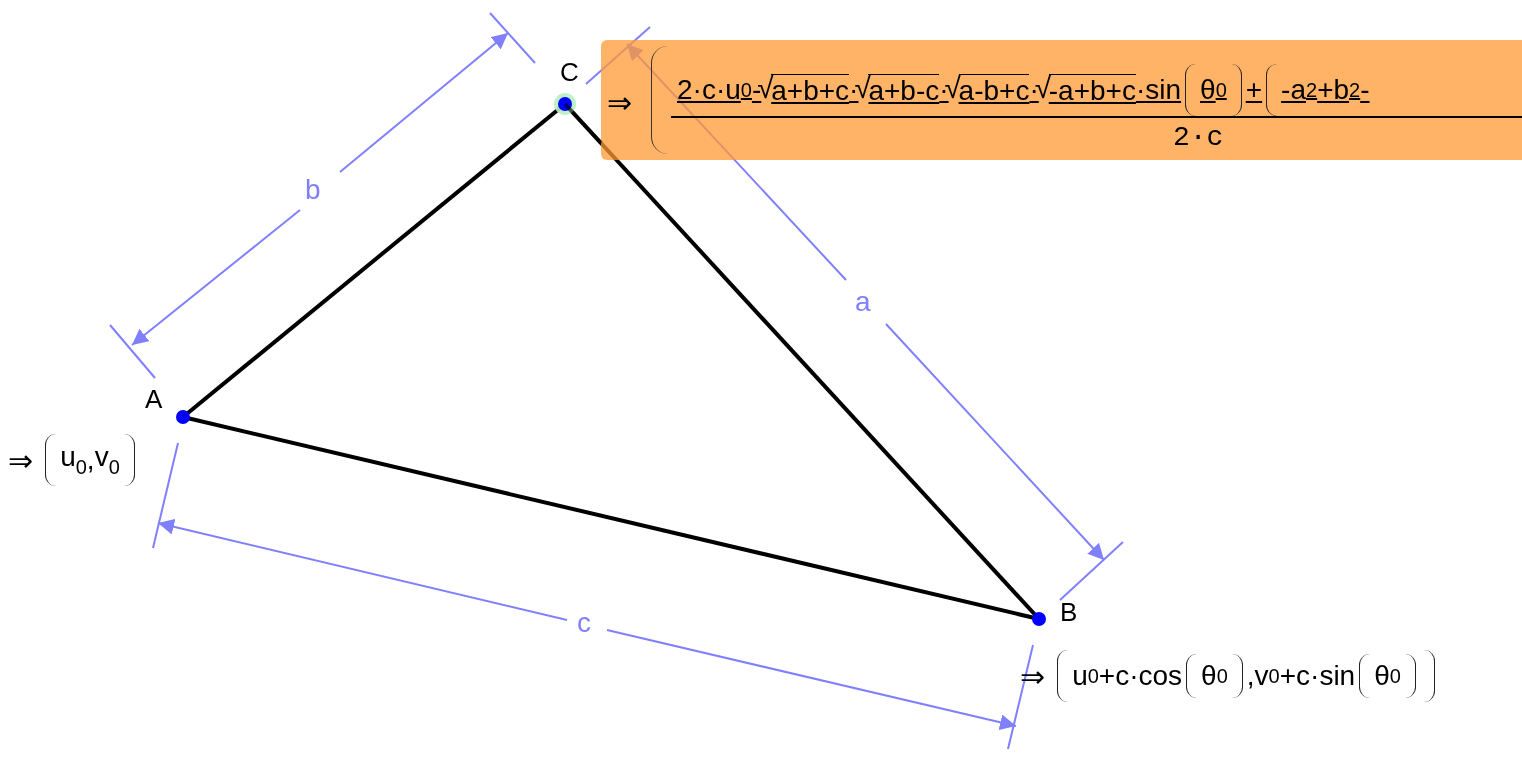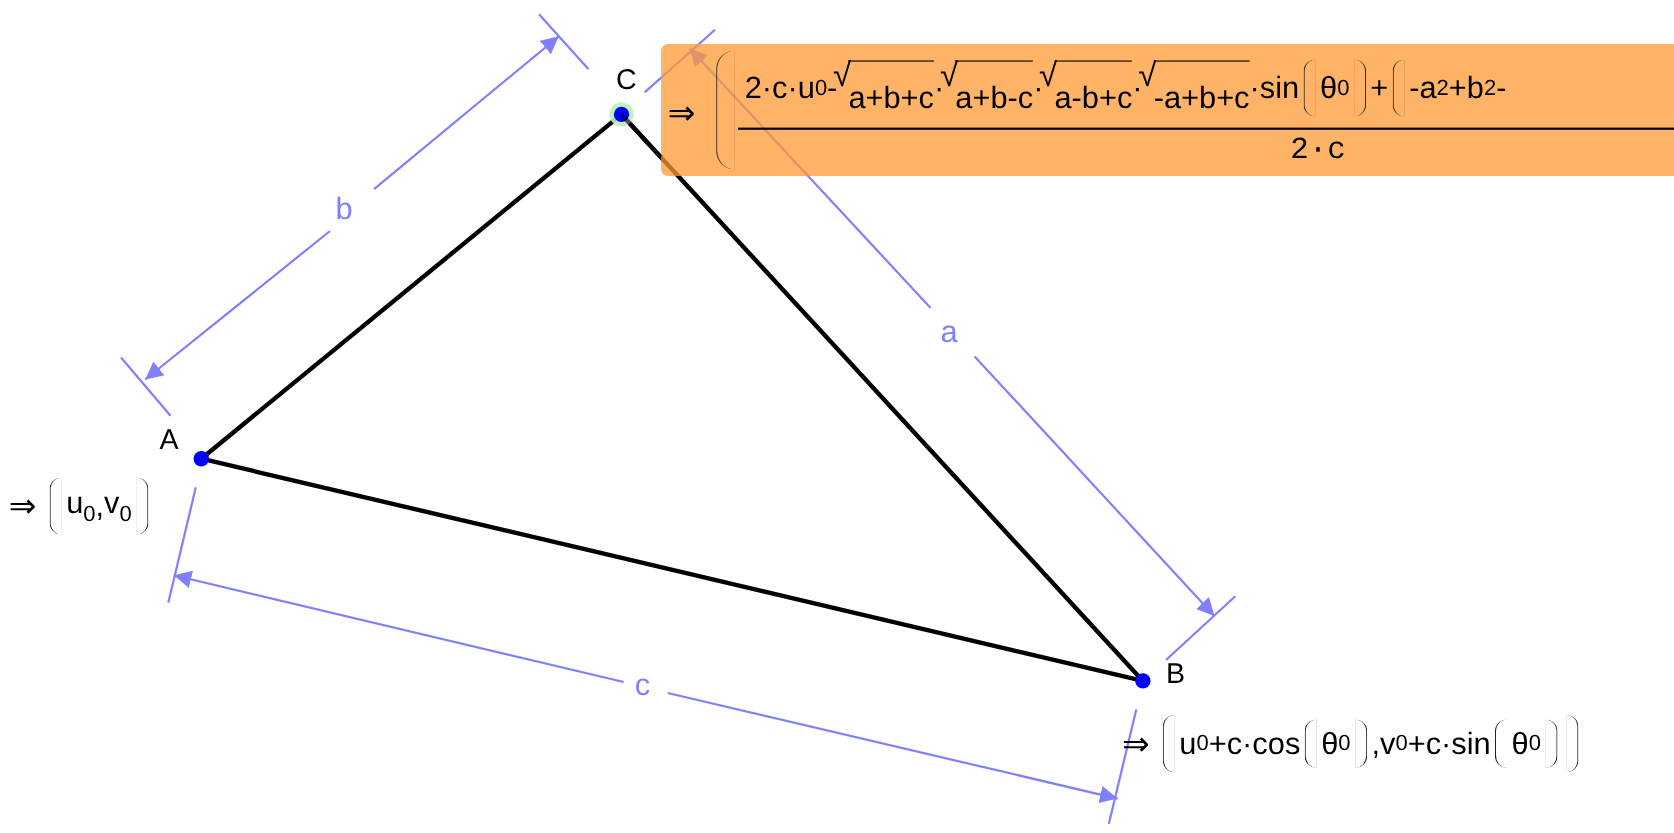--- a/index.html
+++ b/index.html
@@ -16,25 +16,25 @@
   .paren-close { display:inline-block; width: 10px; height: 52px; border-right: 1.5px solid #222;
                  border-radius: 0 14px 14px 0; margin: 0 4px; }
   .paren-open.sm, .paren-close.sm { height: 44px; }
   sub { font-size: 20px; vertical-align: -8px; }
   sup { font-size: 20px; vertical-align: 12px; }
   .result-box { position: absolute; left: 601px; top: 40px; width: 940px; height: 120px;
                 background: rgba(255,153,51,0.75); border-radius: 6px; overflow: hidden; }
   .result-box .arrow { position: absolute; left: 6px; top: 45px; margin: 0; }
   .big-paren { position: absolute; left: 50px; top: 6px; width: 16px; height: 108px;
                border-left: 1.5px solid #333; border-radius: 22px 0 0 22px; }
-  .numer { position: absolute; left: 76px; top: 14px; font-size: 28px; white-space: nowrap;
-           display:flex; align-items:center; }
+  .numer { position: absolute; left: 76px; top: 24px; font-size: 28px; white-space: nowrap;
+           display:flex; align-items:center;text-decoration:underline; }
   .frac-line { position: absolute; left: 70px; top: 76px; width: 900px; height: 1.5px; background: #000; }
   .denom { position: absolute; left: 572px; top: 82px; font-size: 28px; font-family: Liberation Mono, monospace; }
-  .sqrt { display:inline-block; border-top: 1.5px solid #000; padding-top: 17px; position: relative; margin-left: 10px; }
+  .sqrt { display:inline-block; border-top: 1.5px solid #000; padding-top: 0; position: relative; margin-left: 10px; }
   .sqrt::before { content: "√"; position: absolute; left: -14px; top: -4px; font-size: 30px; }
 </style>
 </head>
 <body>
 
 <svg class="canvas" width="1522" height="757">
   <defs>
     <marker id="arr" viewBox="0 0 10 10" refX="10" refY="5" markerWidth="8" markerHeight="8" orient="auto-start-reverse">
       <path d="M0,0 L10,5 L0,10 z" fill="#8080ff"></path>
     </marker>

